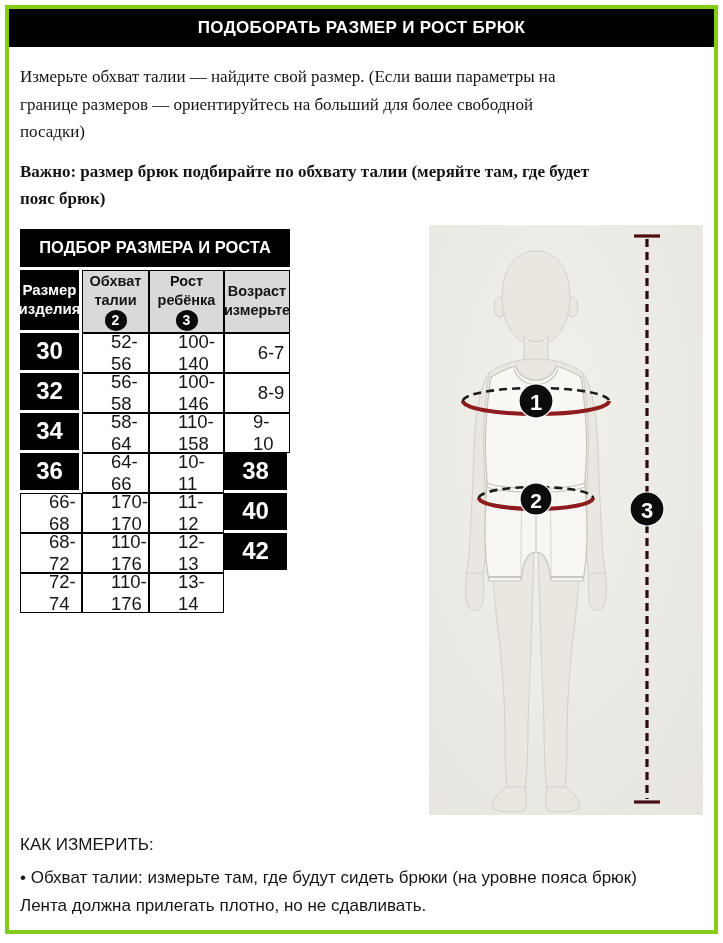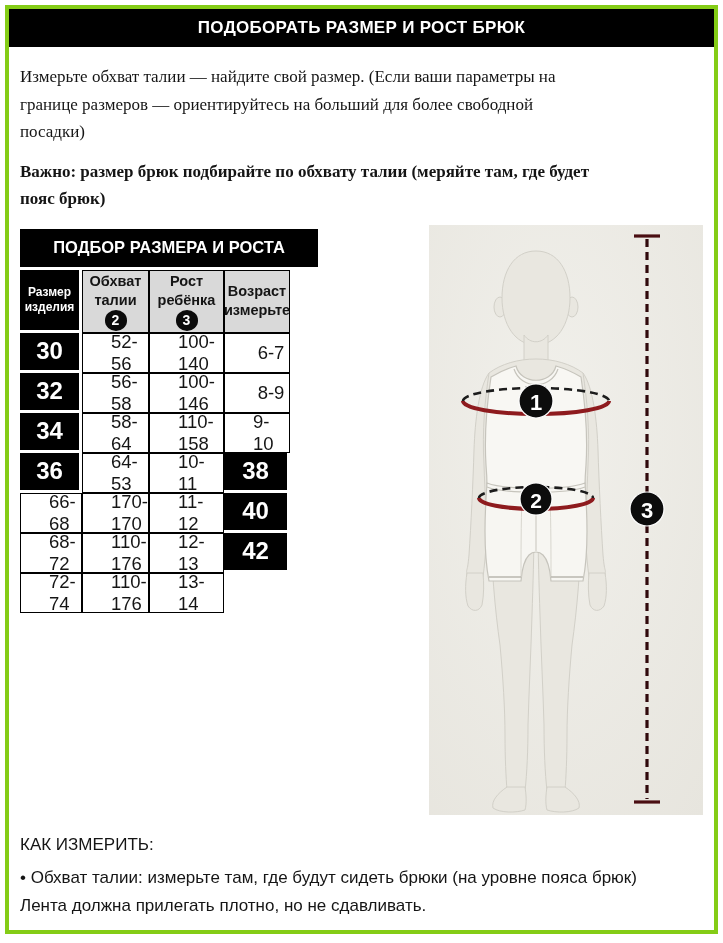--- a/index.html
+++ b/index.html
@@ -16,27 +16,27 @@
   }
   .inner { padding:4px 11px 0 11px; }
   .para { font-size:17px; line-height:1.62; white-space:pre-line; margin:12px 0 0 0;font-family:Liberation Serif, serif; }
   .para.bold { font-weight:bold; }
 
   .content-row { display:flex; justify-content:space-between; align-items:flex-start; margin-top:16px; }
 
   
   .table-wrap { width:270px; }
   .tbl-title {
-    width:298px; height:38px; background:#000; color:#fff;
+    width:270px; height:38px; background:#000; color:#fff;
     display:flex; align-items:center; justify-content:center;
     font-weight:bold; font-size:16.5px; margin-bottom:3px;
   }
   .tbl-grid { display:grid; grid-template-columns:62px 67px 75px 66px; grid-template-rows:63px repeat(7,40px); }
   .c-black {
-    background:#000; color:#fff; font-weight:bold; font-size:12px; text-align:center;
+    background:#000; color:#fff; font-weight:bold; font-size:15px; text-align:center;
     display:flex; align-items:center; justify-content:center; line-height:1.25;
     border-right:3px solid #fff; border-bottom:3px solid #fff; padding:2px;
   }
   .c-black.size-num { font-size:24px; }
   .c-head {
     background:#d9d9d9; border:1px solid #000; text-align:center;
     display:flex; flex-direction:column; align-items:center; justify-content:center;
     font-weight:bold; font-size:14.5px; line-height:1.3; padding:1px;
   }
   .c-data {
@@ -101,21 +101,21 @@
           <div class="c-data">56-58</div>
           <div class="c-data">100-146</div>
           <div class="c-data">8-9</div>
 
           <div class="c-black size-num">34</div>
           <div class="c-data">58-64</div>
           <div class="c-data">110-158</div>
           <div class="c-data">9-10</div>
 
           <div class="c-black size-num">36</div>
-          <div class="c-data">64-53</div>
+          <div class="c-data">64-66</div>
           <div class="c-data">10-11</div>
 
           <div class="c-black size-num">38</div>
           <div class="c-data">66-68</div>
           <div class="c-data">170-170</div>
           <div class="c-data">11-12</div>
 
           <div class="c-black size-num">40</div>
           <div class="c-data">68-72</div>
           <div class="c-data">110-176</div>

